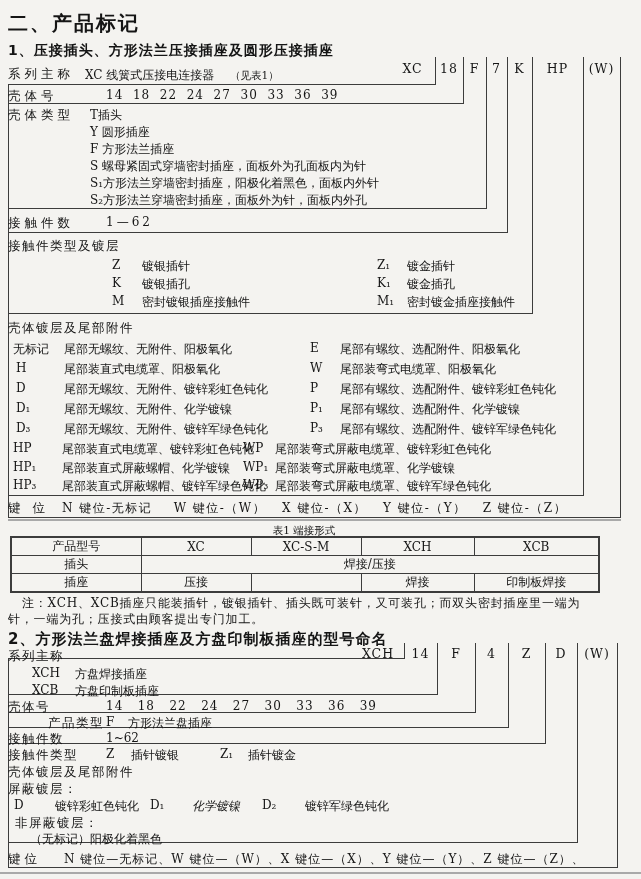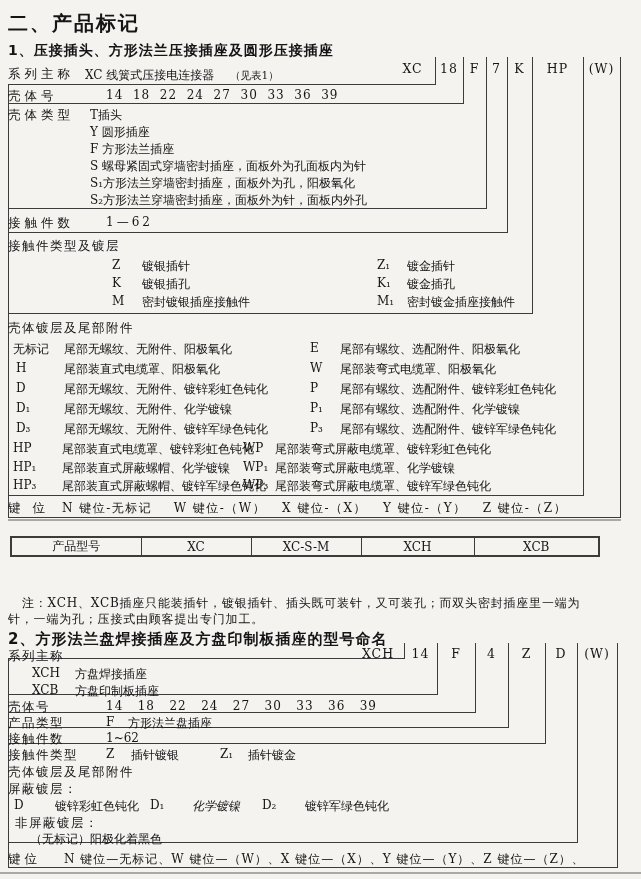--- a/index.html
+++ b/index.html
@@ -71,21 +71,21 @@
     <div class="abs lbl-wide" style="left:8px;top:88px;">壳体号</div>
     <div class="abs txt" style="left:106px;top:88px;letter-spacing:1px;">14  18  22  24  27  30  33  36  39</div>
   </div>
 
   <div>
     <div class="abs lbl-wide" style="left:8px;top:107px;">壳体类型</div>
     <div class="abs txt" style="left:90px;top:107px;">T插头</div>
     <div class="abs txt" style="left:90px;top:124px;">Y 圆形插座</div>
     <div class="abs txt" style="left:90px;top:141px;">F 方形法兰插座</div>
     <div class="abs txt" style="left:90px;top:158px;">S 螺母紧固式穿墙密封插座，面板外为孔面板内为针</div>
-    <div class="abs txt" style="left:90px;top:175px;">S₁方形法兰穿墙密封插座，面板外为孔，阳极氧化</div>
+    <div class="abs txt" style="left:90px;top:175px;">S₁方形法兰穿墙密封插座，阳极化着黑色，面板内外针</div>
     <div class="abs txt" style="left:90px;top:192px;">S₂方形法兰穿墙密封插座，面板外为针，面板内外孔</div>
   </div>
 
   <div>
     <div class="abs lbl-wide" style="left:8px;top:215px;">接触件数</div>
     <div class="abs txt" style="left:106px;top:215px;letter-spacing:3px;">1—62</div>
   </div>
 
   <div>
     <div class="abs lbl" style="left:8px;top:238px;">接触件类型及镀层</div>
@@ -145,29 +145,41 @@
     <div class="abs txt" style="left:62px;top:478px;">尾部装直式屏蔽螺帽、镀锌军绿色钝化</div>
     <div class="abs txt" style="left:243px;top:478px;">WP₃</div>
     <div class="abs txt" style="left:275px;top:478px;">尾部装弯式屏蔽电缆罩、镀锌军绿色钝化</div>
   </div>
 
   <div>
     <div class="abs lbl-wide" style="left:8px;top:500px;">键 位</div>
     <div class="abs txt" style="left:62px;top:500px;letter-spacing:1.5px;">N 键位-无标记    W 键位-（W）   X 键位-（X）   Y 键位-（Y）   Z 键位-（Z）</div>
   </div>
 
+  <div class="abs small" style="left:0;top:524px;width:608px;text-align:center;">表1 端接形式</div>
 
   <table class="t1 abs" style="left:10px;top:536px;width:588px;">
     <colgroup><col style="width:130px"><col style="width:110px"><col style="width:110px"><col style="width:113px"><col style="width:125px"></colgroup>
     <tbody><tr>
       <td>产品型号</td>
       <td>XC</td>
       <td>XC-S-M</td>
       <td>XCH</td>
       <td>XCB</td>
+    </tr>
+    <tr>
+      <td>插头</td>
+      <td colspan="4">焊接/压接</td>
+    </tr>
+    <tr>
+      <td>插座</td>
+      <td>压接</td>
+      <td></td>
+      <td>焊接</td>
+      <td>印制板焊接</td>
     </tr>
   </tbody></table>
 
   <div class="abs txt" style="left:22px;top:595px;letter-spacing:0.8px;">注：XCH、XCB插座只能装插针，镀银插针、插头既可装针，又可装孔；而双头密封插座里一端为</div>
   <div class="abs txt" style="left:8px;top:611px;letter-spacing:0.8px;">针，一端为孔；压接式由顾客提出专门加工。</div>
 
   <div class="abs sec-head2" style="left:8px;top:630px;">2、方形法兰盘焊接插座及方盘印制板插座的型号命名</div>
 
   <div>
     <div class="abs code" style="left:352px;top:646px;width:52px;">XCH</div>
@@ -206,21 +218,21 @@
     <div class="abs txt" style="left:32px;top:683px;">XCB</div>
     <div class="abs txt" style="left:75px;top:683px;">方盘印制板插座</div>
   </div>
 
   <div>
     <div class="abs lbl" style="left:8px;top:699px;">壳体号</div>
     <div class="abs txt" style="left:106px;top:699px;letter-spacing:1px;">14   18   22   24   27   30   33   36   39</div>
   </div>
 
   <div>
-    <div class="abs lbl" style="left:8px;top:715px;">产品类型</div>
+    <div class="abs lbl" style="left:8px;top:715px;padding-left:40px;">产品类型</div>
     <div class="abs txt" style="left:106px;top:715px;">F</div>
     <div class="abs txt" style="left:128px;top:715px;">方形法兰盘插座</div>
   </div>
 
   <div>
     <div class="abs lbl" style="left:8px;top:731px;">接触件数</div>
     <div class="abs txt" style="left:106px;top:731px;">1~62</div>
   </div>
 
   <div>

